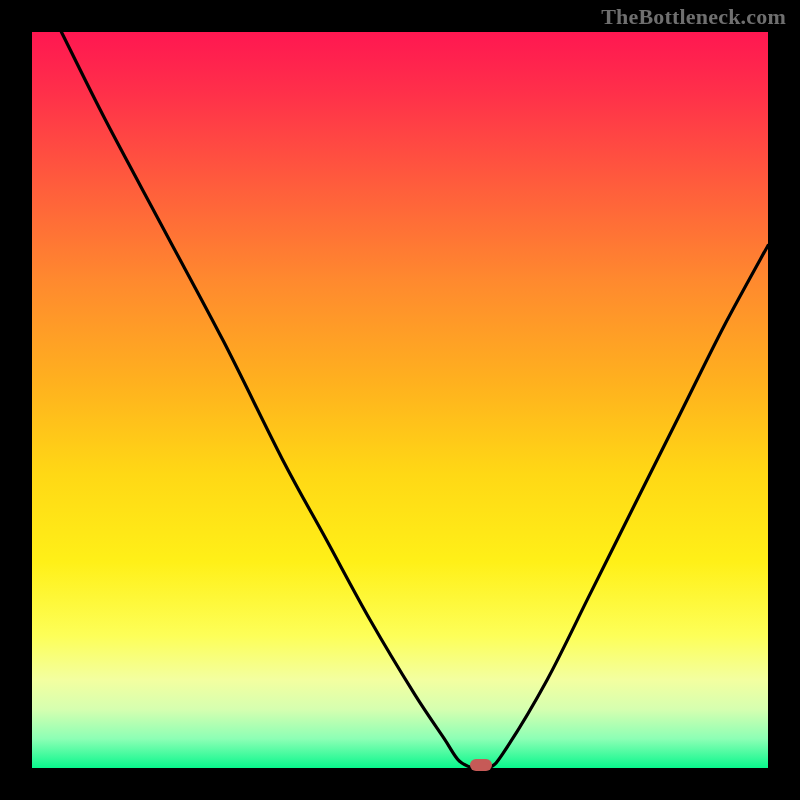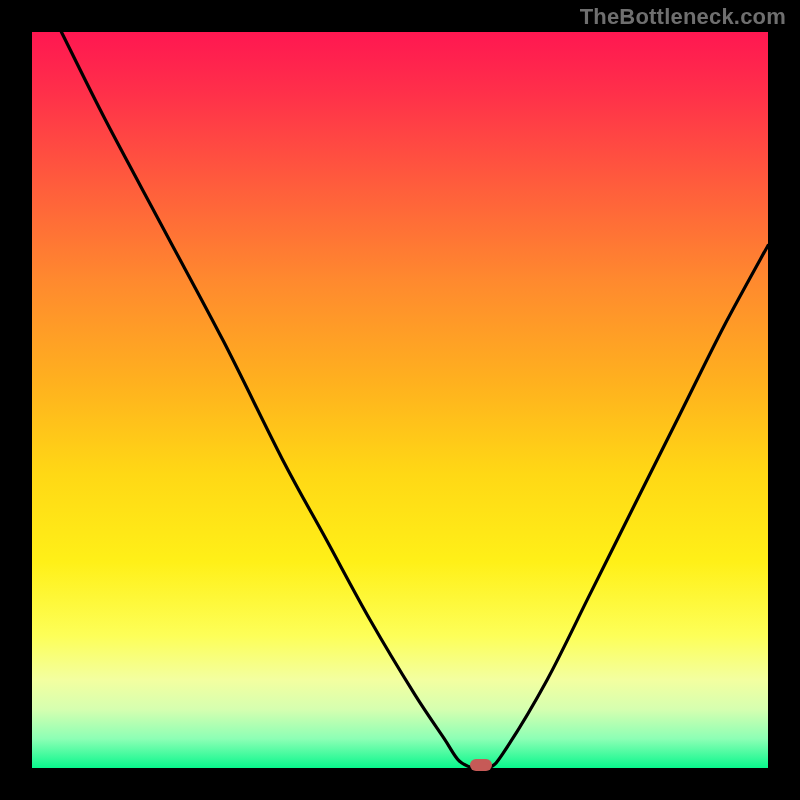--- a/index.html
+++ b/index.html
@@ -19,20 +19,21 @@
   }
   .watermark {
     position: absolute;
     top: 4px;
     right: 14px;
     color: #6f6f6f;
     font-size: 22px;
     font-weight: 600;
     letter-spacing: 0.2px;
     z-index: 10;
+    font-family: Liberation Serif, serif;
   }
   .plot-area {
     position: absolute;
     left: 32px;
     top: 32px;
     width: 736px;
     height: 736px;
     background: linear-gradient(
       to bottom,
       #ff1751 0%,

